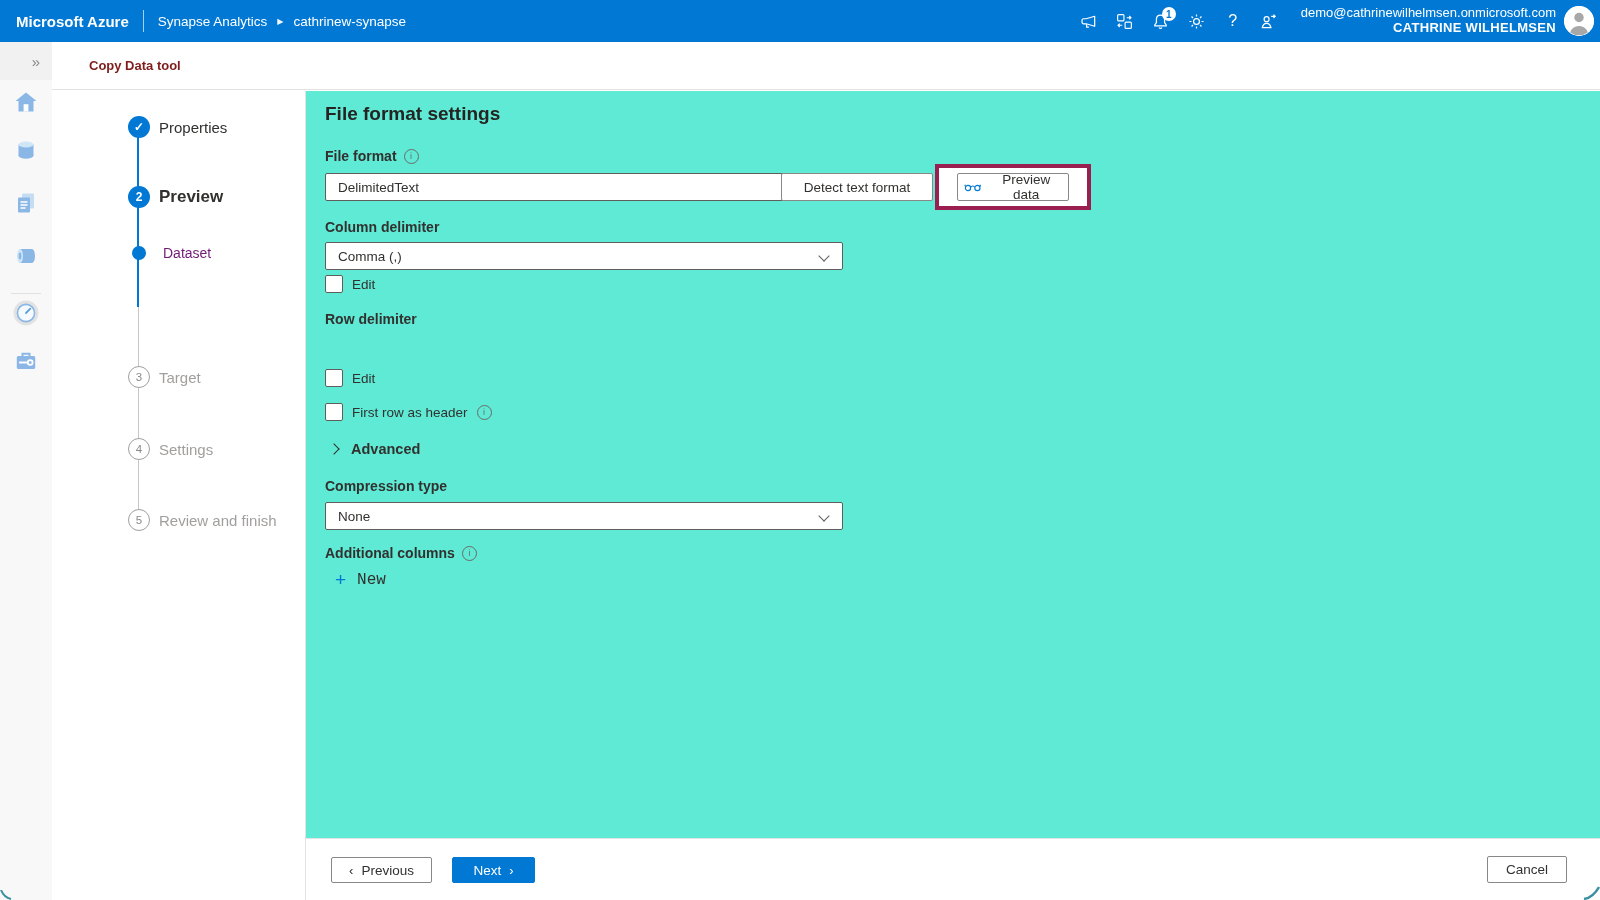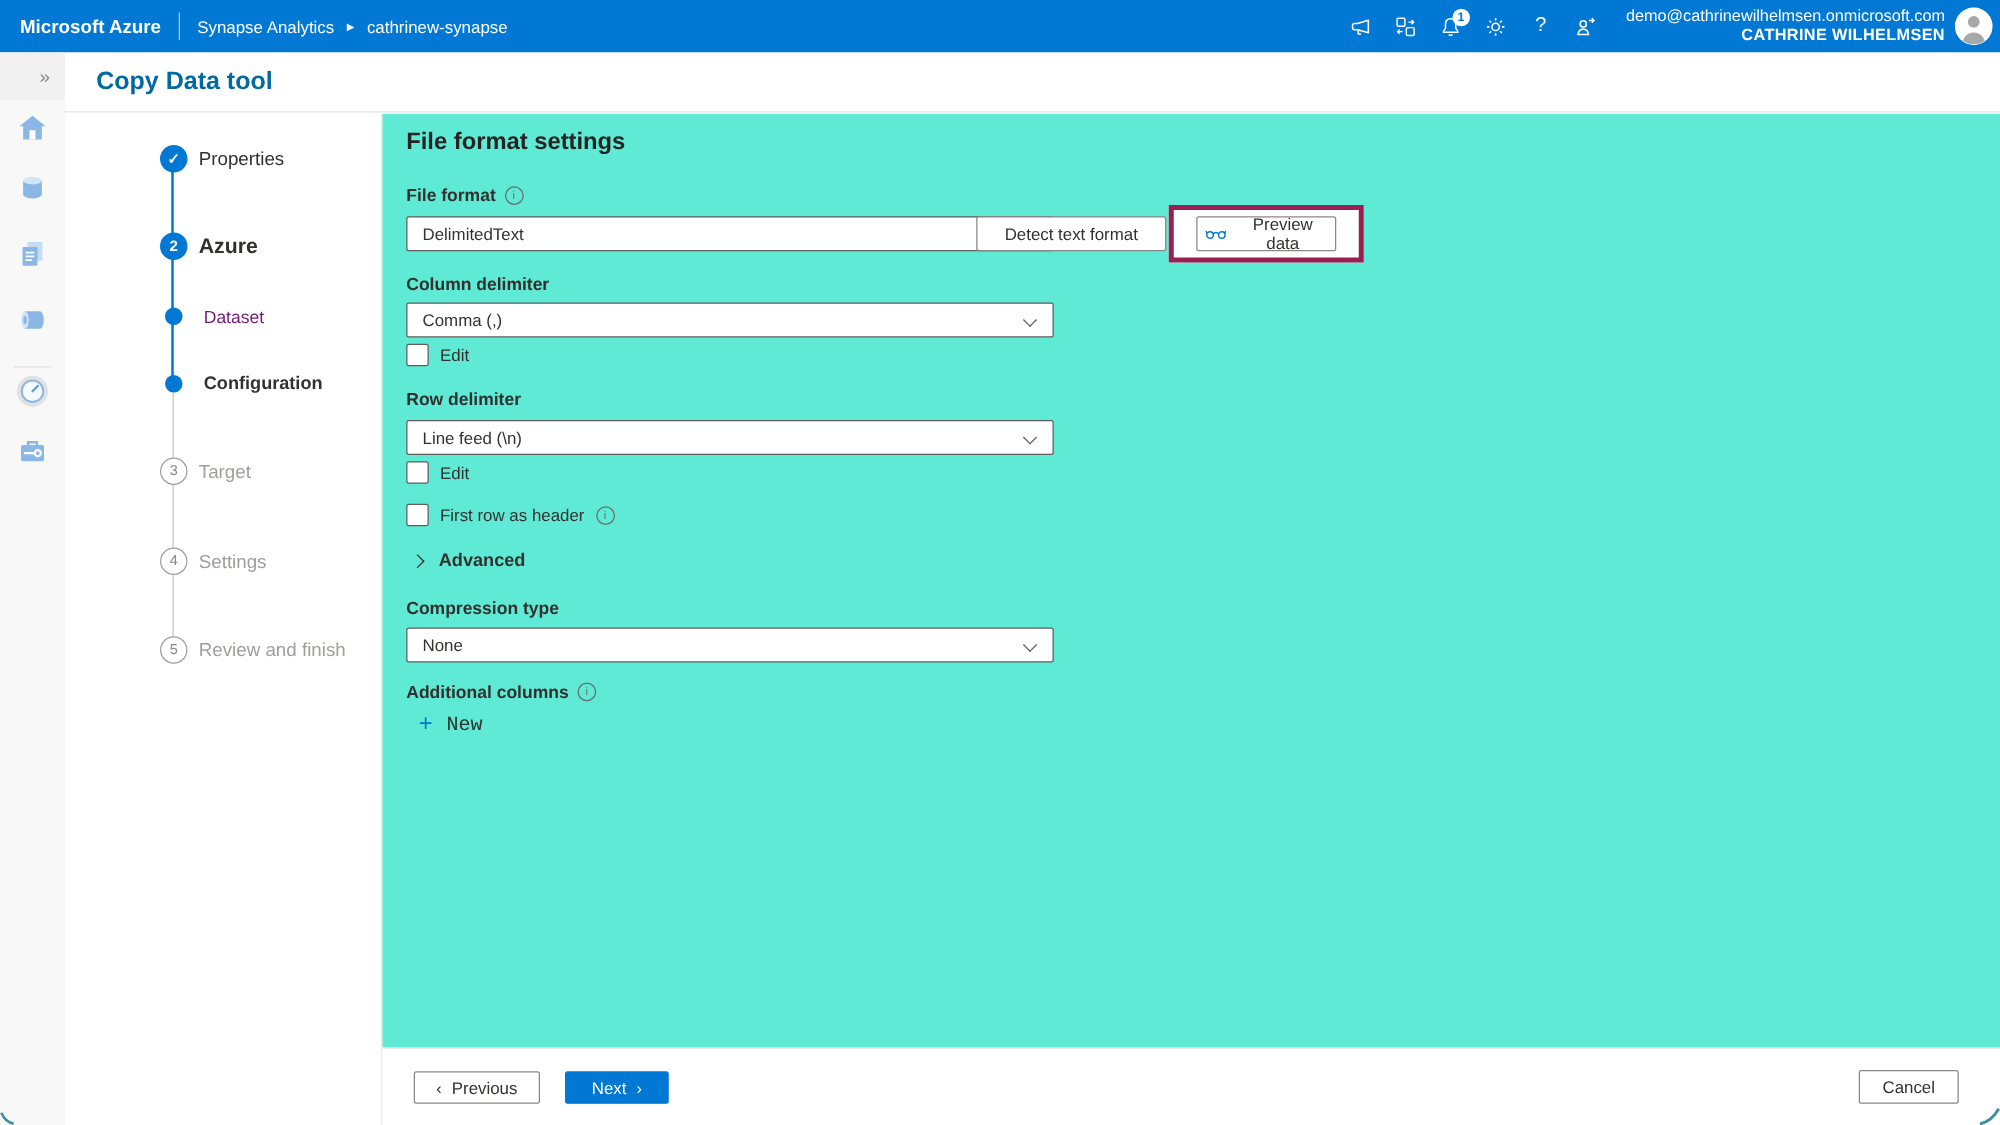--- a/index.html
+++ b/index.html
@@ -24,21 +24,21 @@
 
   
   .sidebar{position:absolute;left:0;top:42px;bottom:0;width:52px;background:#f8f8f8;}
   .collapse{height:38px;background:#f1f1f1;display:flex;align-items:center;justify-content:flex-end;padding-right:12px;color:#8a8886;font-size:15px;cursor:pointer;}
   .nav-icon{position:absolute;left:13px;width:26px;height:26px;cursor:pointer;}
   .nav-icon svg{width:26px;height:26px;display:block;}
   .side-divider{position:absolute;left:11px;top:251px;width:30px;height:1px;background:#e1e1e1;}
 
   
   .page-header{position:absolute;left:52px;top:42px;right:0;height:48px;background:#fff;border-bottom:1px solid #e3e3e3;display:flex;align-items:center;padding-left:25px;box-sizing:border-box;}
-  .page-header h1{margin:0;font-size:20px;font-weight:600;color:#0369a1;}
+  .page-header h1{margin:12px;font-size:13px;font-weight:600;color:#7f1d1d;}
 
   
   .steps{position:absolute;left:52px;top:91px;bottom:0;width:253px;background:#fff;border-right:1px solid #e3e3e3;}
   .step-line{position:absolute;}
   .line-blue{left:85px;top:36px;width:2px;height:180px;background:#0078d4;}
   .line-gray{left:86px;top:216px;width:1px;height:213px;background:#c8c6c4;}
   .step{position:absolute;left:0;height:28px;display:flex;align-items:center;padding-left:76px;cursor:pointer;}
   .marker{flex:none;display:flex;align-items:center;justify-content:center;border-radius:50%;box-sizing:border-box;background:#fff;position:relative;z-index:2;}
   .marker.big{width:22px;height:22px;font-size:12px;}
   .marker.done,.marker.active{background:#0078d4;color:#fff;border:none;font-weight:600;}
@@ -203,29 +203,25 @@
   <nav class="steps">
     <span class="step-line line-blue"></span>
     <span class="step-line line-gray"></span>
 
     <div class="step" style="top:22px">
       <span class="marker big done">✓</span>
       <span class="lbl lbl-done">Properties</span>
     </div>
     <div class="step" style="top:92px">
       <span class="marker big active">2</span>
-      <span class="lbl lbl-active">Azure</span>
+      <span class="lbl lbl-active">Preview</span>
     </div>
     <div class="step" style="top:148px">
       <span class="marker dot"></span>
       <span class="lbl lbl-sub">Dataset</span>
-    </div>
-    <div class="step" style="top:202px">
-      <span class="marker dot"></span>
-      <span class="lbl lbl-subactive">Configuration</span>
     </div>
     <div class="step" style="top:272px">
       <span class="marker big todo">3</span>
       <span class="lbl lbl-todo">Target</span>
     </div>
     <div class="step" style="top:344px">
       <span class="marker big todo">4</span>
       <span class="lbl lbl-todo">Settings</span>
     </div>
     <div class="step" style="top:415px">
@@ -267,24 +263,20 @@
       <span>Comma (,)</span>
       <span class="chev"></span>
     </div>
     <div class="check-row" style="top:184px">
       <span class="checkbox"></span>
       <span>Edit</span>
     </div>
 
     <div class="field-label" style="top:220px">
       <span>Row delimiter</span>
-    </div>
-    <div class="dropdown" style="top:245px">
-      <span>Line feed (\n)</span>
-      <span class="chev"></span>
     </div>
     <div class="check-row" style="top:278px">
       <span class="checkbox"></span>
       <span>Edit</span>
     </div>
 
     <div class="check-row" style="top:312px">
       <span class="checkbox"></span>
       <span>First row as header</span>
       <span class="info">i</span>

